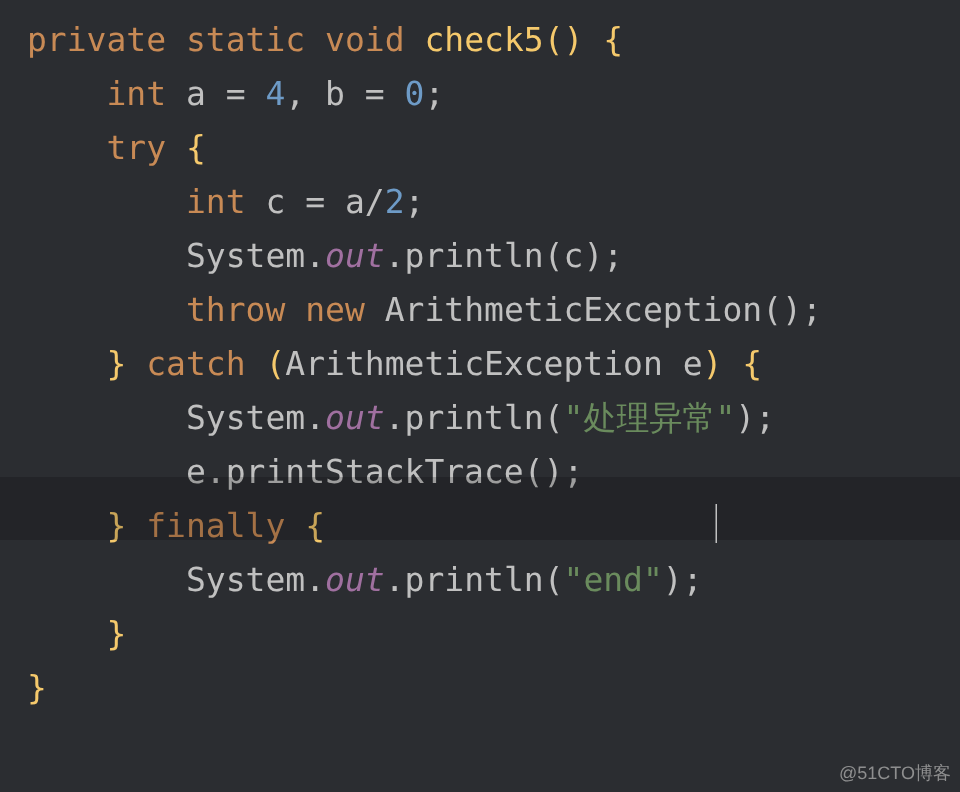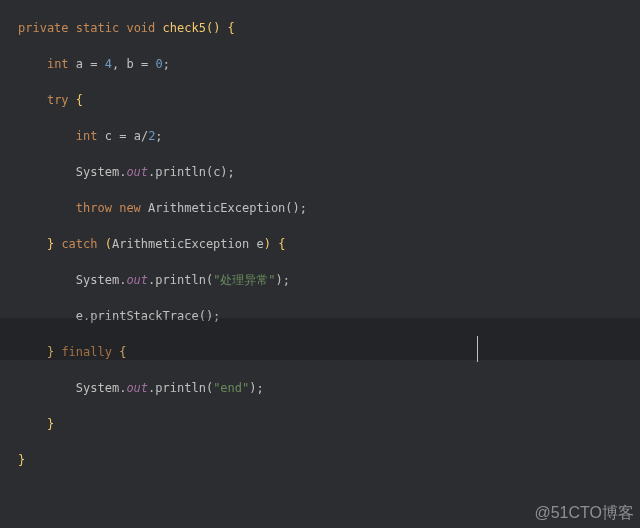--- a/index.html
+++ b/index.html
@@ -7,21 +7,21 @@
     padding: 0;
     width: 640px;
     height: 528px;
     background: #2b2d31;
     overflow: hidden;
   }
   pre.code {
     margin: 0;
     padding: 10px 18px 10px 18px;
     font-family: "Menlo", "Consolas", "DejaVu Sans Mono", monospace;
-    font-size: 12px;
+    font-size: 22px;
     line-height: 36px;
     color: #c0c0c0;
     white-space: pre;
     filter: blur(0.2px);
   }
   .kw  { color: #c88a55; }
   .typ { color: #c88a55; }
   .fn  { color: #f5c96c; }
   .enc { color: #f5c96c; }
   .num { color: #6e9bc7; }
@@ -50,21 +50,21 @@
     width: 1px;
     height: 26px;
     background: #c0c0c0;
     pointer-events: none;
   }
   .watermark {
     position: absolute;
     right: 6px;
     bottom: 4px;
     font-family: Arial, sans-serif;
-    font-size: 16px;
+    font-size: 12px;
     color: #a0a0a0;
     opacity: 0.85;
   }
   
 </style>
 </head>
 <body>
 
 <pre class="code"><span><span class="kw" data-bind="code.line1.kw_private">private</span> <span class="kw" data-bind="code.line1.kw_static">static</span> <span class="kw" data-bind="code.line1.kw_void">void</span> <span class="fn" data-bind="code.line1.fn_name">check5</span><span class="enc" data-bind="code.line1.paren_open">(</span><span class="enc" data-bind="code.line1.paren_close">)</span> <span class="enc" data-bind="code.line1.brace_open">{</span></span>
 <span>    <span class="typ" data-bind="code.line2.typ_int">int</span> <span class="var" data-bind="code.line2.var_a">a</span> <span class="op" data-bind="code.line2.eq1">=</span> <span class="num" data-bind="code.line2.num4">4</span><span class="op" data-bind="code.line2.comma">,</span> <span class="var" data-bind="code.line2.var_b">b</span> <span class="op" data-bind="code.line2.eq2">=</span> <span class="num" data-bind="code.line2.num0">0</span><span class="op" data-bind="code.line2.semi">;</span></span>

